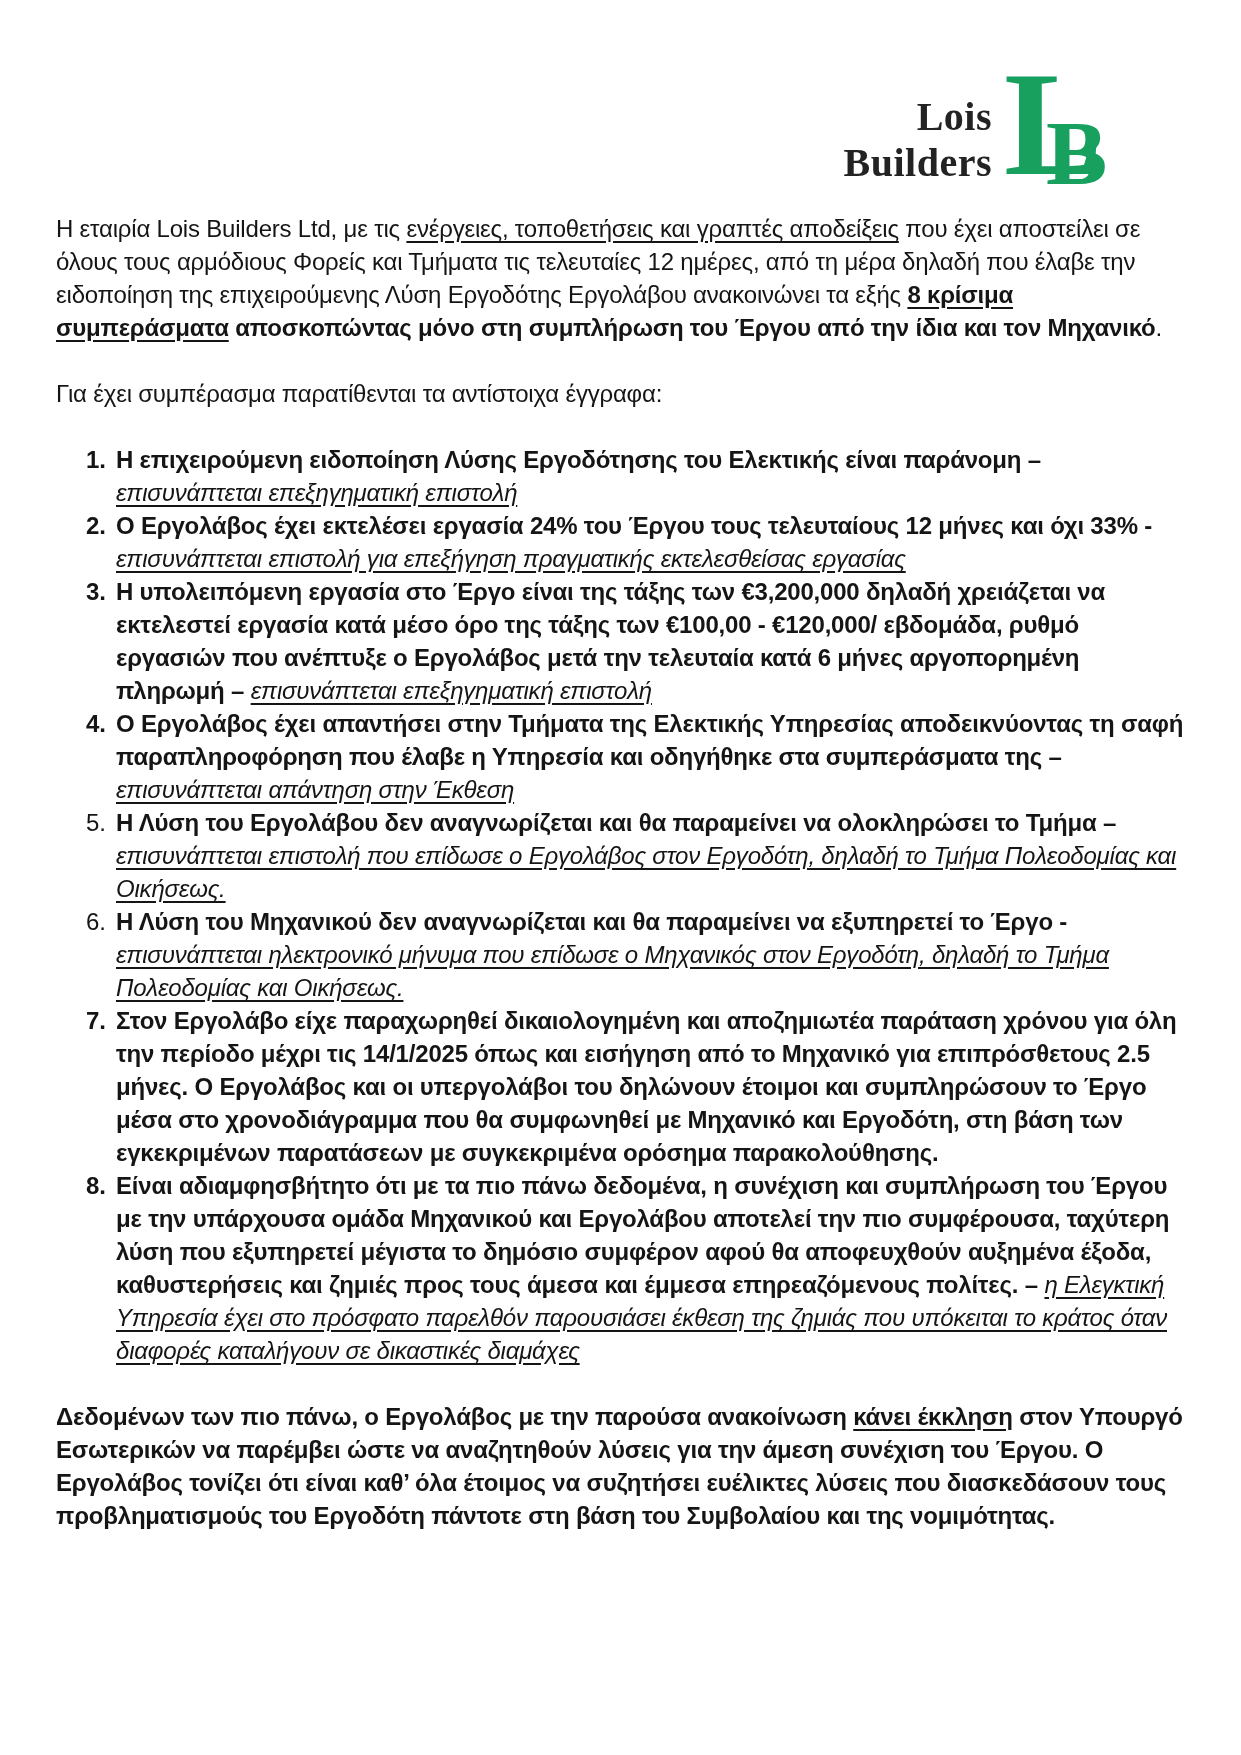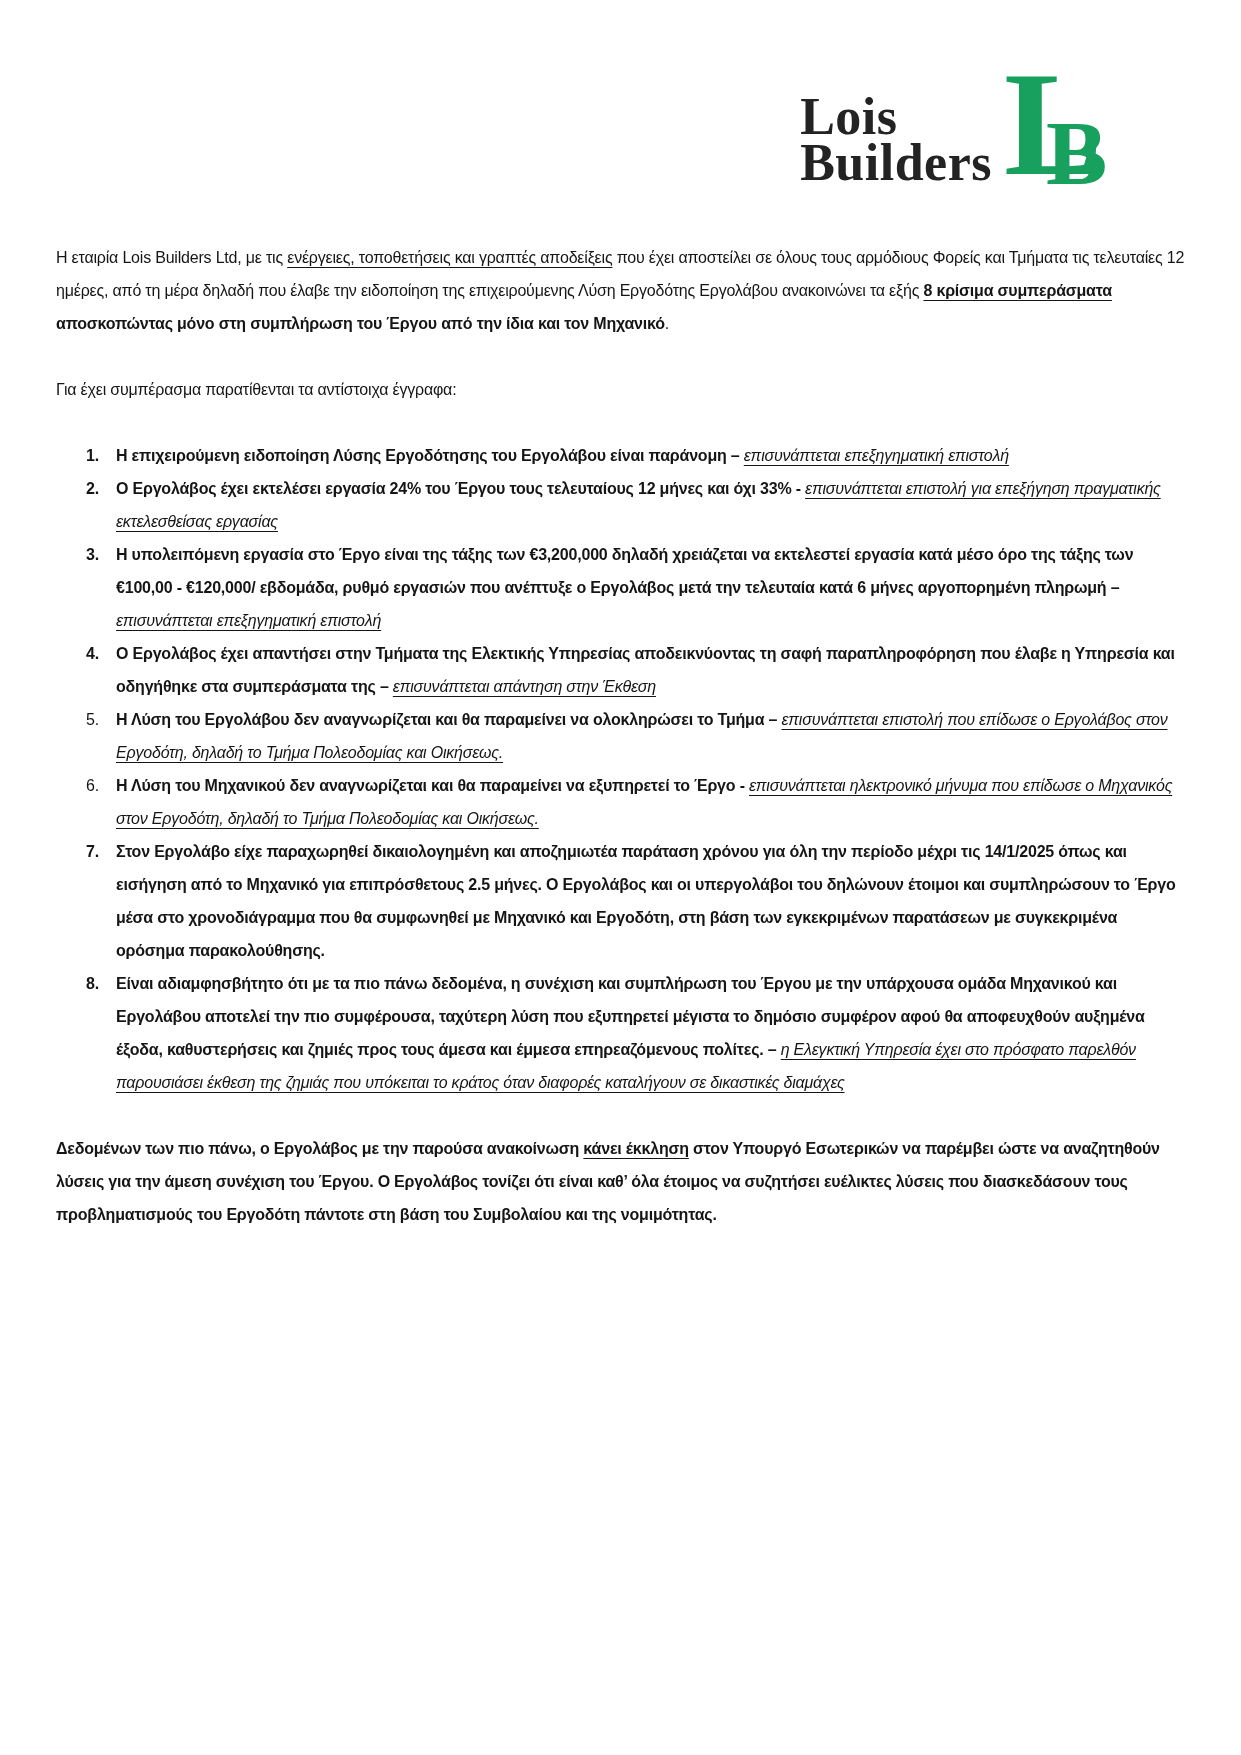--- a/index.html
+++ b/index.html
@@ -21,23 +21,24 @@
     position: absolute;
     top: 82px;
     right: 140px;
     display: flex;
     align-items: flex-end;
     gap: 14px;
   }
   .logo-text {
     font-family: "Liberation Serif", serif;
     font-weight: bold;
-    font-size: 52px;
+    font-size: 40px;
     line-height: 46px;
     color: #232323;
+    text-align: right;
     letter-spacing: 0.5px;
     padding-bottom: 6px;
   }
   .monogram {
     position: relative;
     width: 95px;
     height: 110px;
   }
   .monogram .mono-l,
   .monogram .mono-b {
@@ -57,24 +58,23 @@
     top: 25px;
     font-size: 92px;
   }
 
   
   .content {
     position: absolute;
     top: 212px;
     left: 56px;
     width: 1132px;
-    font-size: 16px;
+    font-size: 24px;
     line-height: 33px;
     letter-spacing: -0.2px;
-    margin-top: 29px;
   }
   .para { margin-bottom: 33px; }
   .seg.regular { font-weight: normal; }
   .seg.bold { font-weight: bold; }
   .seg.underline { text-decoration: underline; text-underline-offset: 4px; }
   .seg.bold-underline { font-weight: bold; text-decoration: underline; text-underline-offset: 4px; }
   .seg.italic-underline { font-style: italic; text-decoration: underline; text-underline-offset: 4px; }
 
   .conclusions { margin-bottom: 33px; padding-left: 30px; }
   .li { display: flex; align-items: flex-start; }
@@ -101,21 +101,21 @@
 
 <div class="content">
 
   <p class="para"><span class="seg regular">Η εταιρία Lois Builders Ltd, με τις </span><span class="seg underline">ενέργειες, τοποθετήσεις και γραπτές αποδείξεις</span><span class="seg regular"> που έχει αποστείλει σε όλους τους αρμόδιους Φορείς και Τμήματα τις τελευταίες 12 ημέρες, από τη μέρα δηλαδή που έλαβε την ειδοποίηση της επιχειρούμενης Λύση Εργοδότης Εργολάβου ανακοινώνει τα εξής </span><span class="seg bold-underline">8 κρίσιμα συμπεράσματα</span><span class="seg bold"> αποσκοπώντας μόνο στη συμπλήρωση του Έργου από την ίδια και τον Μηχανικό</span><span class="seg regular">.</span></p>
 
   <p class="para">Για έχει συμπέρασμα παρατίθενται τα αντίστοιχα έγγραφα:</p>
 
   <div class="conclusions">
     <div class="li">
       <span class="num bold">1.</span>
-      <span class="item-text"><span class="seg bold">Η επιχειρούμενη ειδοποίηση Λύσης Εργοδότησης του Εργολάβου είναι παράνομη – </span><span class="seg italic-underline">επισυνάπτεται επεξηγηματική επιστολή</span></span>
+      <span class="item-text"><span class="seg bold">Η επιχειρούμενη ειδοποίηση Λύσης Εργοδότησης του Ελεκτικής είναι παράνομη – </span><span class="seg italic-underline">επισυνάπτεται επεξηγηματική επιστολή</span></span>
     </div>
     <div class="li">
       <span class="num bold">2.</span>
       <span class="item-text"><span class="seg bold">Ο Εργολάβος έχει εκτελέσει εργασία 24% του Έργου τους τελευταίους 12 μήνες και όχι 33% - </span><span class="seg italic-underline">επισυνάπτεται επιστολή για επεξήγηση πραγματικής εκτελεσθείσας εργασίας</span></span>
     </div>
     <div class="li">
       <span class="num bold">3.</span>
       <span class="item-text"><span class="seg bold">Η υπολειπόμενη εργασία στο Έργο είναι της τάξης των €3,200,000 δηλαδή χρειάζεται να εκτελεστεί εργασία κατά μέσο όρο της τάξης των €100,00 - €120,000/ εβδομάδα, ρυθμό εργασιών που ανέπτυξε ο Εργολάβος μετά την τελευταία κατά 6 μήνες αργοπορημένη πληρωμή – </span><span class="seg italic-underline">επισυνάπτεται επεξηγηματική επιστολή</span></span>
     </div>
     <div class="li">

